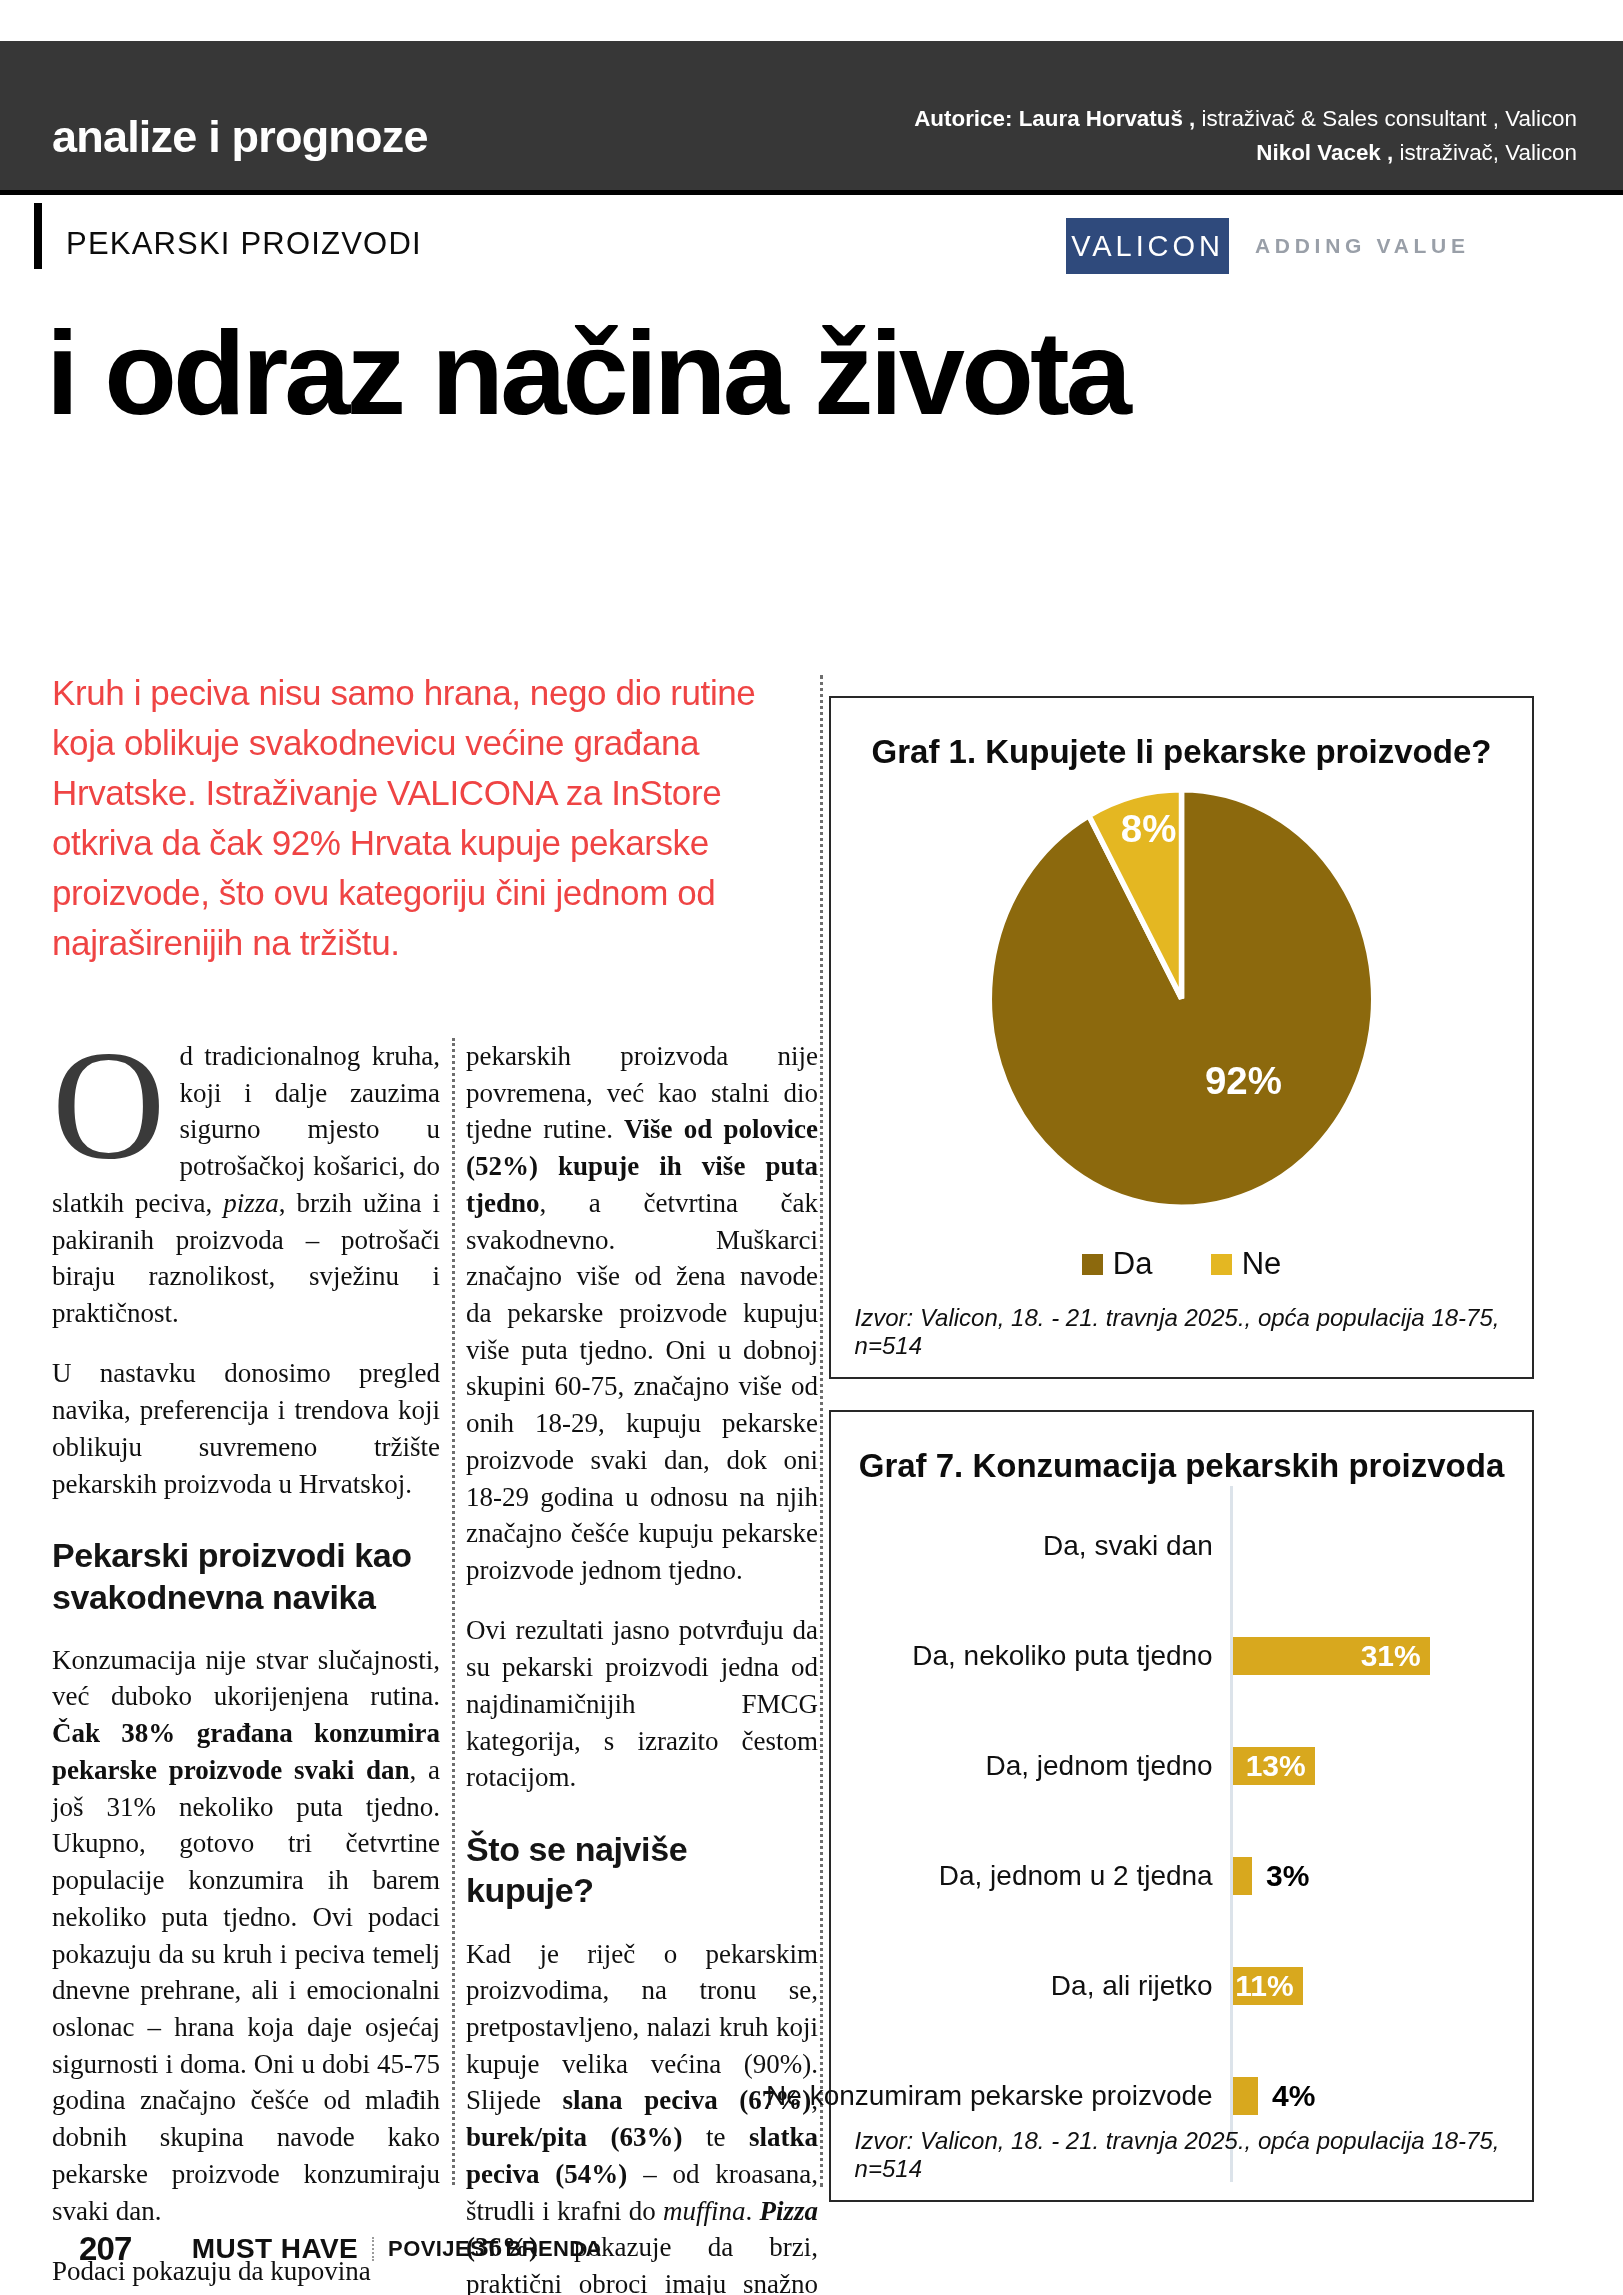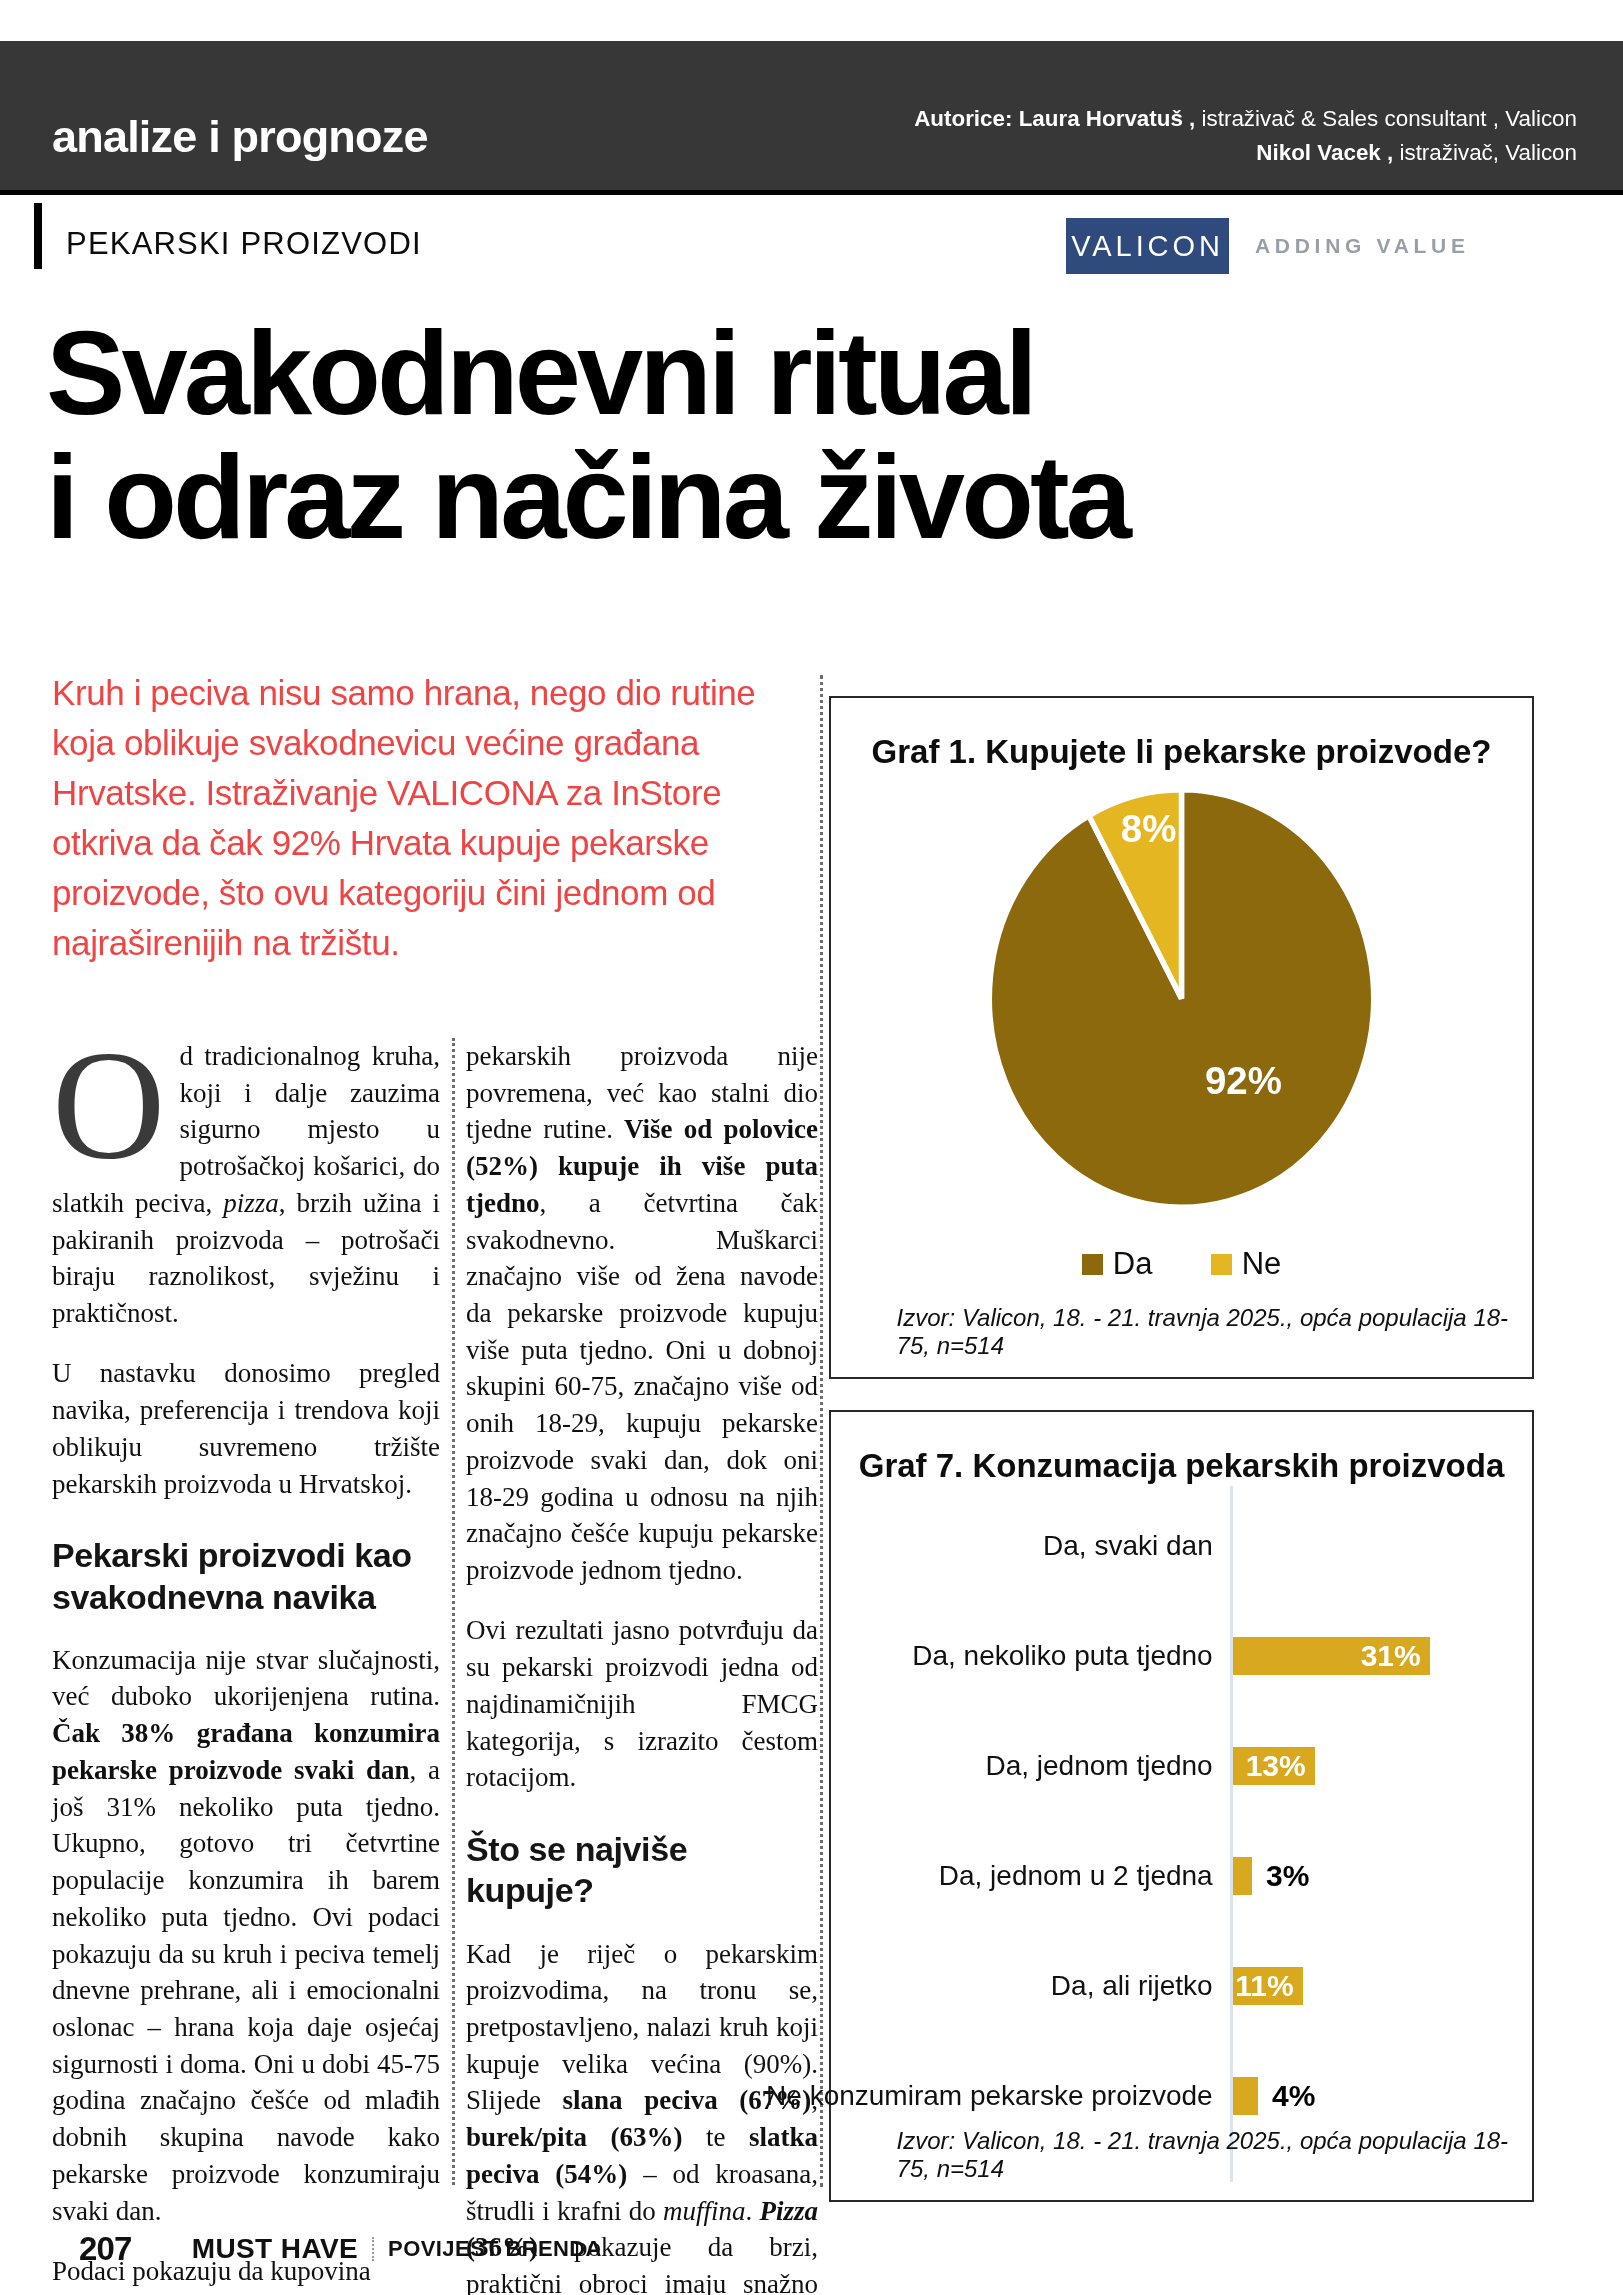--- a/index.html
+++ b/index.html
@@ -56,21 +56,21 @@
   .box1{top:696px;height:683px;}
   .box2{top:1410px;height:792px;}
   .chart-title{text-align:center;font-size:33px;font-weight:bold;margin-top:35px;color:#0d0d0d;}
   .pie-svg{display:block;margin:11px auto 0 auto;}
   .pie-label{font-family:"Liberation Sans",sans-serif;font-weight:bold;fill:#fff;font-size:49px;
        text-anchor:middle;}
   .legend{display:flex;justify-content:center;align-items:center;gap:58px;margin-top:31px;
        font-size:31px;color:#0d0d0d;}
   .legend-item{display:flex;align-items:center;}
   .swatch{width:21px;height:21px;display:inline-block;margin-right:10.2px;}
-  .source{position:absolute;left:23.6px;bottom:17.3px;font-style:italic;font-size:24px;color:#101010;margin-left:42px;}
+  .source{position:absolute;left:23.6px;bottom:17.3px;font-style:italic;font-size:24px;color:#101010;}
 
   
   .bar-rows{position:absolute;left:11px;top:79px;right:15.7px;height:660px;}
   .axis{position:absolute;left:388px;top:-4.7px;height:696px;width:3.1px;background:#dce3ea;}
   .bar-row{display:flex;align-items:center;height:110px;}
   .bar-label{width:388px;display:flex;justify-content:flex-end;padding-right:17.3px;
        box-sizing:border-box;font-size:28px;color:#101010;}
   .bar-label span{white-space:nowrap;}
   .bar-area{position:relative;flex:1;height:100%;}
   .bar{position:absolute;left:3.1px;top:36px;height:38px;display:flex;align-items:center;
@@ -100,21 +100,20 @@
   </div>
 
   <div class="kicker-bar"></div>
   <div class="kicker">PEKARSKI PROIZVODI</div>
   <div class="logo-box" style="background: rgb(47, 74, 124);">
       <span>VALICON</span>
     </div>
   <div class="tagline" style="color: rgb(153, 159, 168);">ADDING VALUE</div>
 
   <div class="headline">
-    <div>Svakodnevni ritual</div>
     <div>i odraz načina života</div>
   </div>
 
   <div class="intro">Kruh i peciva nisu samo hrana, nego dio rutine koja oblikuje svakodnevicu većine građana Hrvatske. Istraživanje VALICONA za InStore otkriva da čak 92% Hrvata kupuje pekarske proizvode, što ovu kategoriju čini jednom od najraširenijih na tržištu.</div>
 
   <div class="vsep vsep1"></div>
   <div class="vsep vsep2"></div>
 
   <div class="col col1">
       <p><span class="dropcap">O</span><span>d tradicionalnog kruha, koji i dalje zauzima sigurno mjesto u potrošačkoj košarici, do slatkih peciva, </span><span class="i">pizza</span><span>, brzih užina i pakiranih proizvoda – potrošači biraju raznolikost, svježinu i praktičnost.</span></p>

